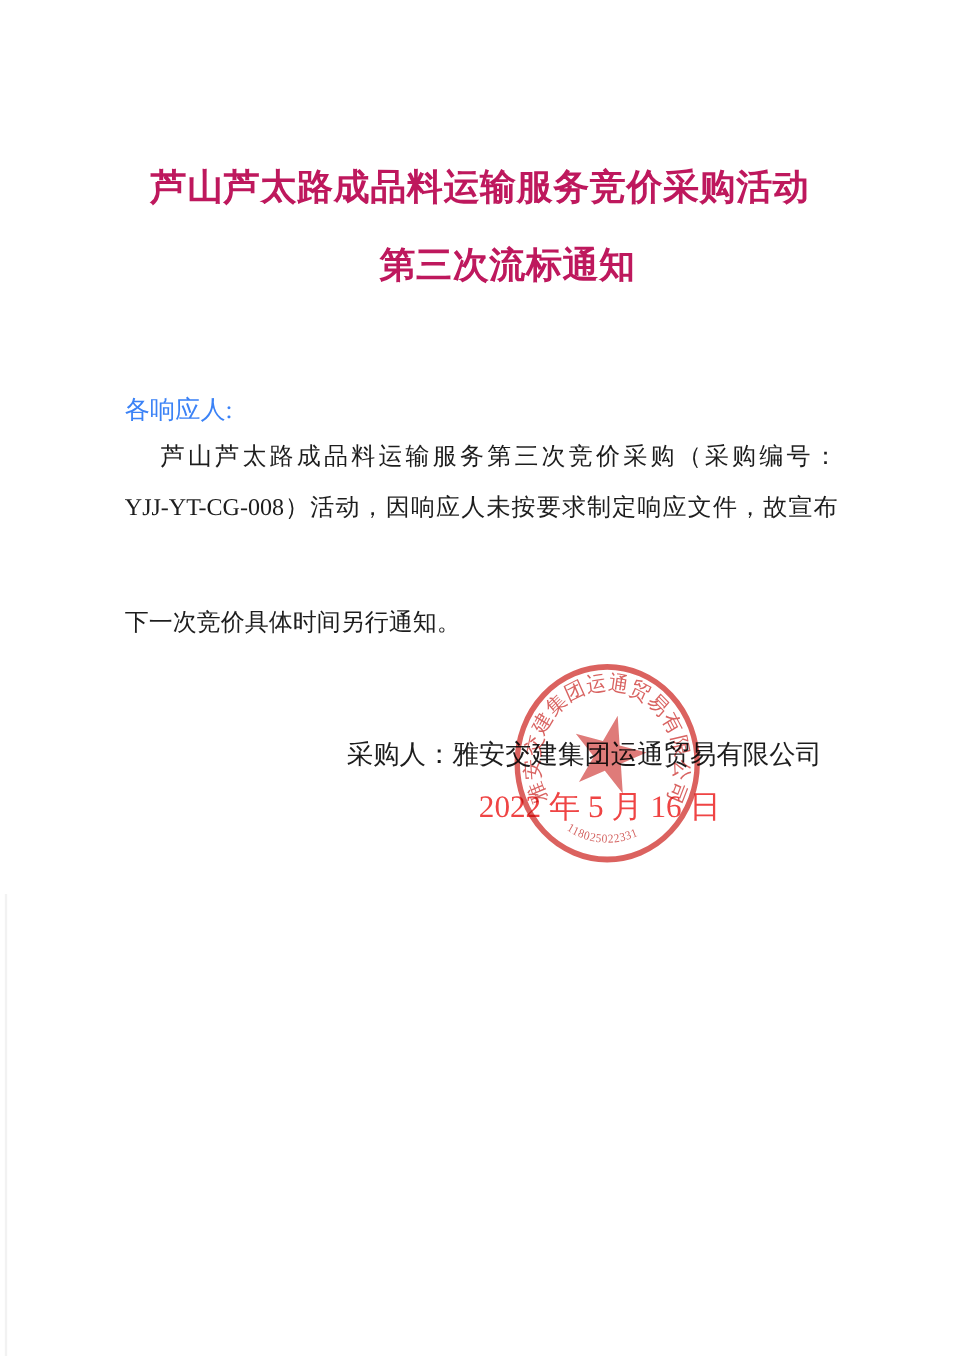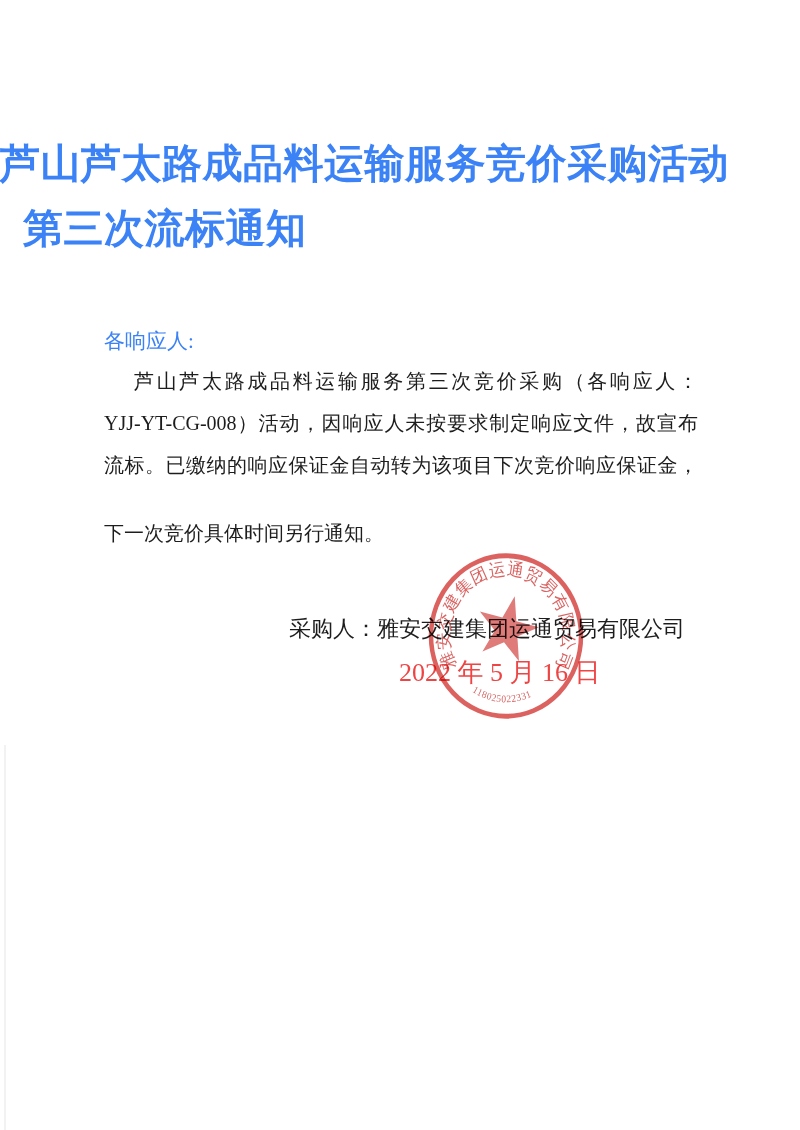--- a/index.html
+++ b/index.html
@@ -13,24 +13,24 @@
     height: 1130px;
     background: #ffffff;
     overflow: hidden;
     font-family: "Liberation Serif", "DejaVu Serif", serif;
     color: #1d1d1d;
   }
   .title-line {
     position: absolute;
     left: 0;
     width: 800px;
-    text-align: left;
-    font-size: 40px;
+    text-align: center;
+    font-size: 30px;
     font-weight: 700;
-    color: #3b82f6;
+    color: #be185d;
     letter-spacing: 0.5px;
     white-space: nowrap;
   }
   .title-1 { top: 136px; }
   .title-2 { top: 201px; margin-left: 23px; }
   .salutation {
     position: absolute;
     left: 104px;
     top: 327px;
     font-size: 21px;
@@ -45,21 +45,21 @@
     line-height: 26px;
     color: #1d1d1d;
     text-align: justify;
     text-align-last: justify;
   }
   .pline.first { text-indent: 30px; }
   .pline.last  { text-align-last: left; }
   .p0 { top: 368px; }
   .p1 { top: 410px; }
   .p2 { top: 452px; }
-  .p3 { top: 520px; }
+  .p3 { top: 506px; }
   .signature-line {
     position: absolute;
     left: 289px;
     top: 614px;
     font-size: 22px;
     color: #1d1d1d;
     white-space: nowrap;
   }
   .date-line {
     position: absolute;
@@ -95,25 +95,24 @@
 <body>
 
 <div class="page">
 
   <div class="title-line title-1">芦山芦太路成品料运输服务竞价采购活动</div>
 
   <div class="title-line title-2">第三次流标通知</div>
 
   <div class="salutation">各响应人:</div>
 
-  <div class="pline first p0">芦山芦太路成品料运输服务第三次竞价采购（各响应人：</div>
+  <div class="pline first p0">芦山芦太路成品料运输服务第三次竞价采购（采购编号：</div>
 
   <div class="pline p1">YJJ-YT-CG-008）活动，因响应人未按要求制定响应文件，故宣布</div>
 
-  <div class="pline p2">流标。已缴纳的响应保证金自动转为该项目下次竞价响应保证金，</div>
 
   <div class="pline last p3">下一次竞价具体时间另行通知。</div>
 
   <div class="signature-line">
     <span>采购人：</span><span>雅安交建集团运通贸易有限公司</span>
   </div>
 
   <div class="date-line">2022 年 5 月 16 日</div>
 
   <svg class="seal" viewBox="-100 -100 200 200" xmlns="http://www.w3.org/2000/svg">

